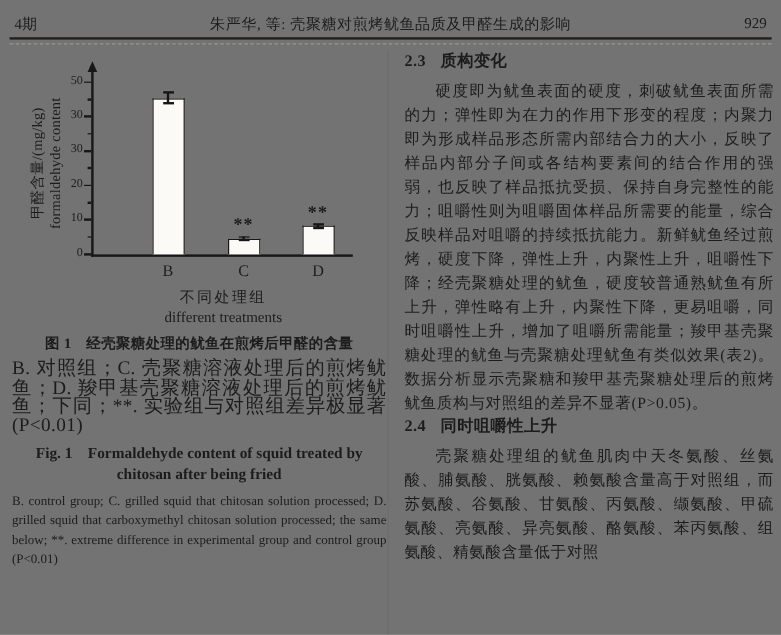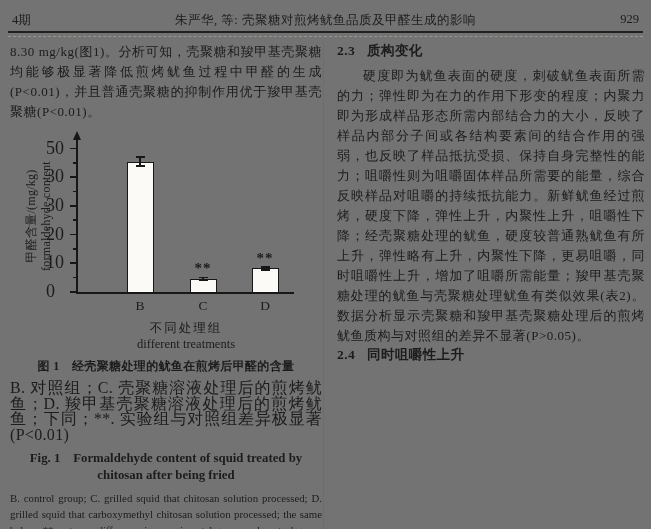--- a/index.html
+++ b/index.html
@@ -56,22 +56,22 @@
   }
   .yarrow{
     position:absolute;left:-5px;top:-9px;width:0;height:0;
     border-left:4px solid transparent;border-right:4px solid transparent;
     border-bottom:9px solid #171717;
   }
   .tick{position:absolute;background:#171717;height:1.6px;}
   .tick.major{width:6px;left:-8px;}
   .tick.minor{width:3.5px;left:-5.5px;}
   .ticklab{
-    position:absolute;left:-32px;width:23px;
-    font-size:18px;line-height:14px;
+    position:absolute;left:-32px;width:23px;text-align:right;
+    font-size:10px;line-height:14px;
   }
   .ylab{
     position:absolute;width:176px;height:32px;left:-126px;top:60px;
     transform:rotate(-90deg);text-align:center;
     font-size:12px;line-height:15px;letter-spacing:.02em;
   }
   .bar{
     position:absolute;bottom:0;background:#fbfaf6;
     border:1.6px solid #171717;border-bottom:none;box-sizing:border-box;
   }
@@ -115,21 +115,20 @@
     <span class="rtitle">朱严华, 等: 壳聚糖对煎烤鱿鱼品质及甲醛生成的影响</span>
     <span class="pageno">929</span>
   </div>
   <div class="rule"></div>
   <div class="rule2"></div>
 
   <div class="cols">
     <div class="col-div"></div>
 
     <div class="col-l">
-      <p class="body">8.30 mg/kg(图1)。分析可知，壳聚糖和羧甲基壳聚糖均能够极显著降低煎烤鱿鱼过程中甲醛的生成(P&lt;0.01)，并且普通壳聚糖的抑制作用优于羧甲基壳聚糖(P&lt;0.01)。</p>
 
       <div class="fig">
         <div class="plot" id="plot">
           <div class="yarrow"></div>
           <div class="ylab">
             <div>甲醛含量/(mg/kg)</div>
             <div>formaldehyde content</div>
           </div>
           <div class="xlab1">不同处理组</div>
           <div class="xlab2">different treatments</div>
@@ -178,15 +177,16 @@
 
     <div class="col-r">
       <h2 class="sec sec23">
         <span class="num">2.3</span><span>质构变化</span>
       </h2>
       <p class="body indent">硬度即为鱿鱼表面的硬度，刺破鱿鱼表面所需的力；弹性即为在力的作用下形变的程度；内聚力即为形成样品形态所需内部结合力的大小，反映了样品内部分子间或各结构要素间的结合作用的强弱，也反映了样品抵抗受损、保持自身完整性的能力；咀嚼性则为咀嚼固体样品所需要的能量，综合反映样品对咀嚼的持续抵抗能力。新鲜鱿鱼经过煎烤，硬度下降，弹性上升，内聚性上升，咀嚼性下降；经壳聚糖处理的鱿鱼，硬度较普通熟鱿鱼有所上升，弹性略有上升，内聚性下降，更易咀嚼，同时咀嚼性上升，增加了咀嚼所需能量；羧甲基壳聚糖处理的鱿鱼与壳聚糖处理鱿鱼有类似效果(表2)。数据分析显示壳聚糖和羧甲基壳聚糖处理后的煎烤鱿鱼质构与对照组的差异不显著(P&gt;0.05)。</p>
 
       <h2 class="sec sec24">
         <span class="num">2.4</span><span>同时咀嚼性上升</span>
       </h2>
+      <p class="body indent">壳聚糖处理组的鱿鱼肌肉中天冬氨酸、丝氨酸、脯氨酸、胱氨酸、赖氨酸含量高于对照组，而苏氨酸、谷氨酸、甘氨酸、丙氨酸、缬氨酸、甲硫氨酸、亮氨酸、异亮氨酸、酪氨酸、苯丙氨酸、组氨酸、精氨酸含量低于对照</p>
     </div>
   </div>
 </div>
 
 </body></html>

